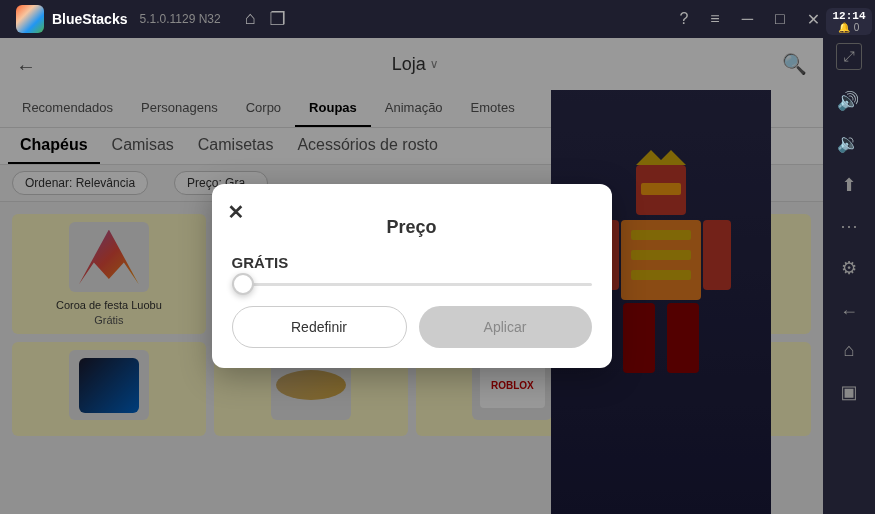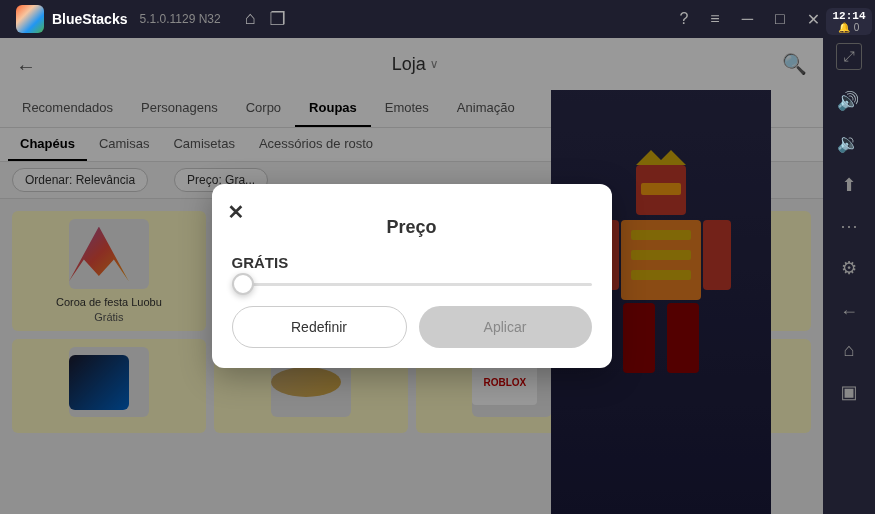--- a/index.html
+++ b/index.html
@@ -66,21 +66,21 @@
       white-space: nowrap; border-bottom: 2px solid transparent;
     }
     .category-tab.active { color: #000; font-weight: 700; border-bottom: 2px solid #000; }
 
     
     .sub-tabs {
       background: #fff; display: flex; border-bottom: 1px solid #e0e0e0;
       padding: 0 8px; overflow-x: auto;
     }
     .sub-tab {
-      padding: 8px 12px; font-size: 13px; color: #555; cursor: pointer;
+      padding: 8px 12px; font-size: 16px; color: #555; cursor: pointer;
       white-space: nowrap; border-bottom: 2px solid transparent;
     }
     .sub-tab.active { color: #000; font-weight: 700; border-bottom: 2px solid #000; }
 
     
     .filter-bar {
       background: #f5f5f5; display: flex; align-items: center;
       padding: 6px 12px; gap: 26px; border-bottom: 1px solid #ddd;
     }
     .filter-chip {
@@ -93,21 +93,21 @@
       display: grid; grid-template-columns: repeat(4, 1fr);
       gap: 0; padding: 8px; background: #f0f0f0; overflow-y: auto;
       max-height: calc(514px - 38px - 52px - 42px - 38px - 36px);
     }
     .product-card {
       background: #fef9c3; margin: 4px; border-radius: 6px; padding: 8px;
       display: flex; flex-direction: column; align-items: center;
     }
     .product-img {
       width: 80px; height: 70px; border-radius: 6px;
-      background: #e8e8e8; display: flex; align-items: center; 
+      background: #e8e8e8; display: flex; align-items: center; justify-content: center;
       overflow: hidden; margin-bottom: 6px;
     }
     .product-name { font-size: 11px; color: #333; text-align: center; margin-bottom: 2px; line-height: 1.3; }
     .product-price { font-size: 11px; color: #555; }
 
     
     .character-area {
       position: absolute; right: 52px; top: 38px; width: 220px; bottom: 0;
       background: linear-gradient(180deg, #2a2a4a 0%, #1a1a3a 100%);
       display: flex; align-items: center; justify-content: center;
@@ -262,22 +262,22 @@
       <span style="font-size:12px;color:#888;">∨</span>
     </div>
     <span class="search-btn">🔍</span>
   </div>
 
   <div class="category-tabs">
     <div class="category-tab">Recomendados</div>
     <div class="category-tab">Personagens</div>
     <div class="category-tab">Corpo</div>
     <div class="category-tab active">Roupas</div>
+    <div class="category-tab">Animação</div>
     <div class="category-tab">Emotes</div>
-    <div class="category-tab">Animação</div>
   </div>
 
   <div class="sub-tabs">
     <div class="sub-tab active">Chapéus</div>
     <div class="sub-tab">Camisas</div>
     <div class="sub-tab">Camisetas</div>
     <div class="sub-tab">Acessórios de rosto</div>
   </div>
 
   <div class="filter-bar">

